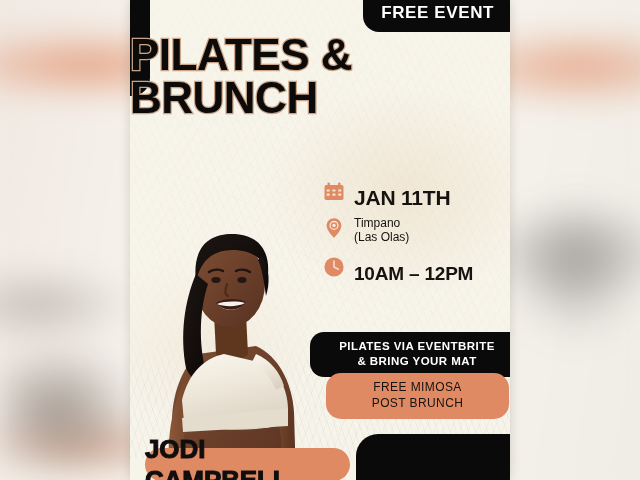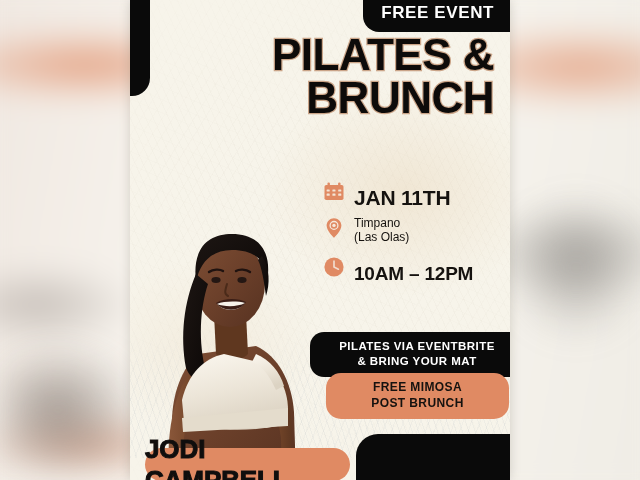--- a/index.html
+++ b/index.html
@@ -126,21 +126,21 @@
     padding: 9px 16px 9px 18px;
     border-bottom-left-radius: 16px;
     white-space: nowrap;
   }
 
   
   .title {
     position: absolute;
     left: 0; right: 16px;
     top: 34px;
-    text-align: right;
+    text-align: left;
     font-size: 44px;
     line-height: .97;
     font-weight: bold;
     letter-spacing: -.5px;
     color: #0d0b0a;
     -webkit-text-stroke: 2.4px #caa488;
     paint-order: stroke fill;
   }
   .title-l2 { display: block; }
 
@@ -226,21 +226,21 @@
     position: absolute;
     left: 196px;
     top: 373px;
     width: 167px;
     padding: 7px 8px 8px;
     background: #e08a63;
     border-radius: 15px;
     color: #15120f;
     text-align: center;
     font-size: 12px;
-    font-weight: bold;
+    font-weight: normal;
     letter-spacing: .4px;
     line-height: 1.3;
   }
 
   
   .name-pill {
     position: absolute;
     left: 15px;
     top: 425px;
     width: 205px;

